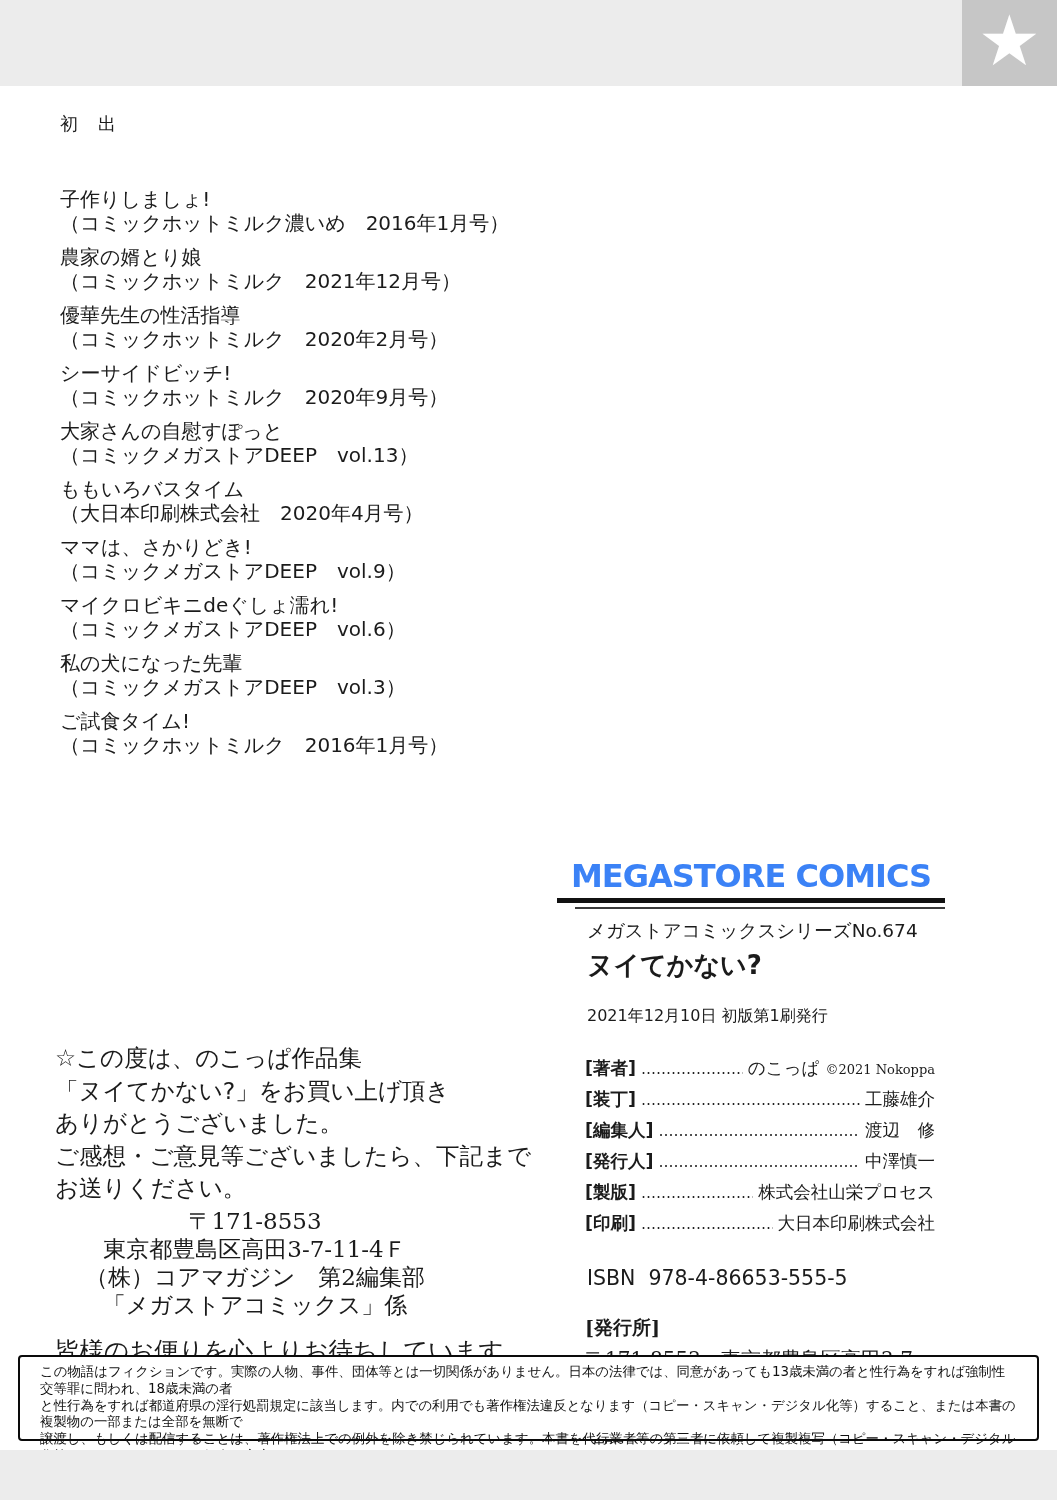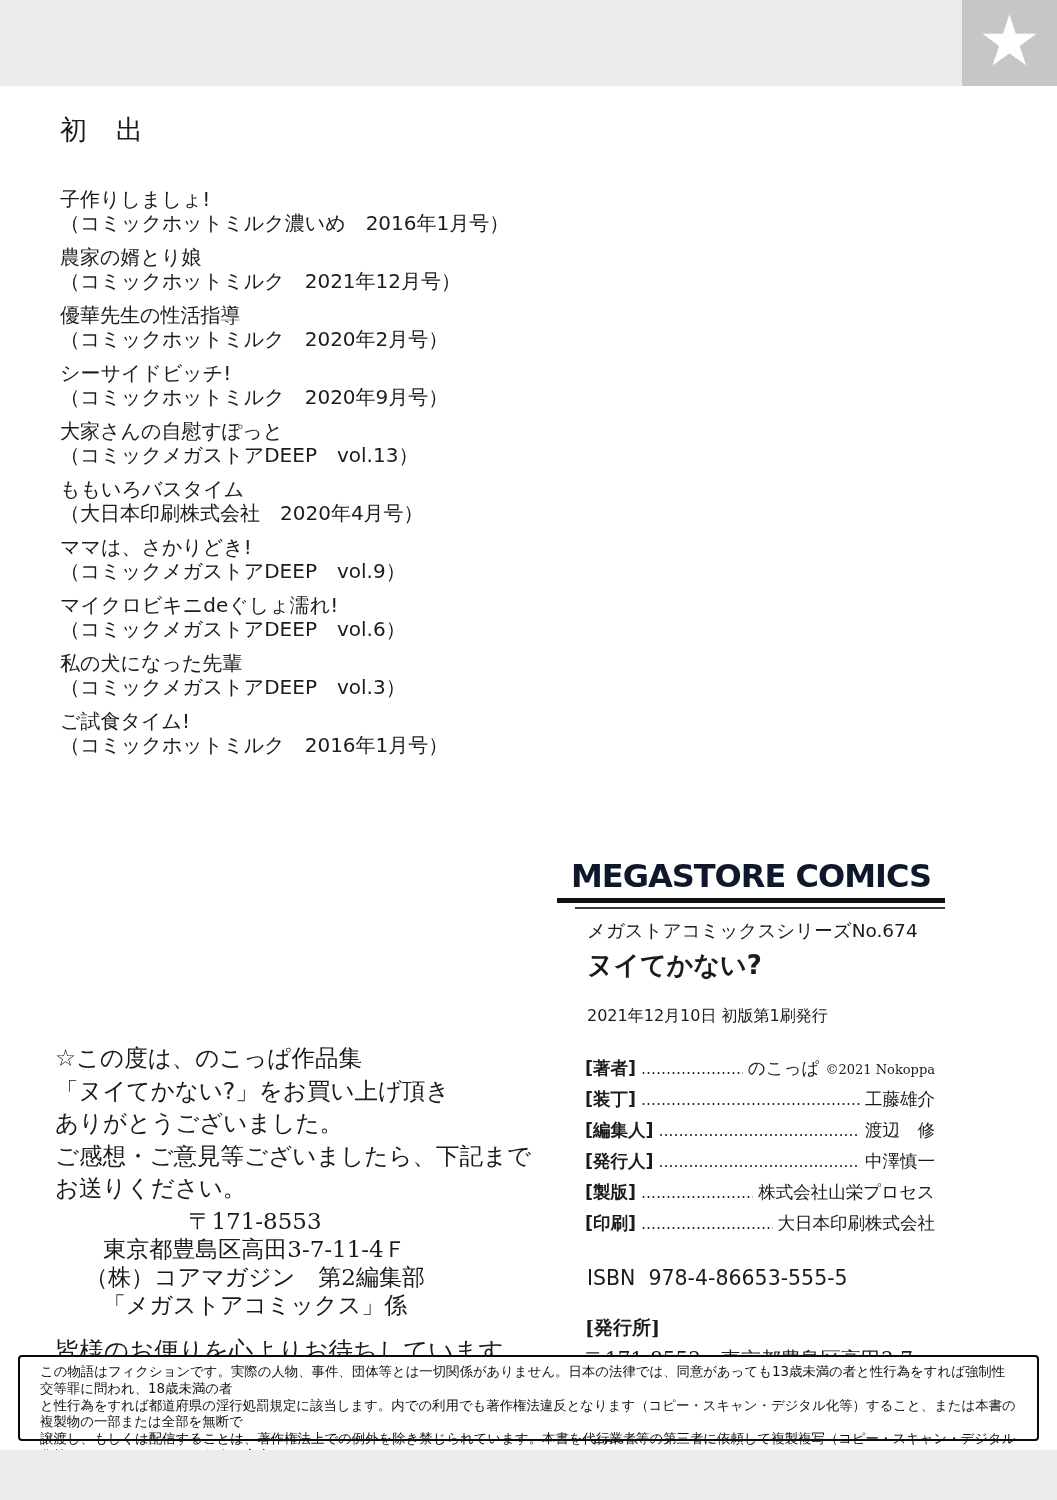--- a/index.html
+++ b/index.html
@@ -10,27 +10,27 @@
   }
   .serif{font-family:"DejaVu Serif","Liberation Serif",serif;}
 
   
   .top-bar{position:absolute;left:0;top:0;width:1057px;height:86px;background:#ececec;}
   .star-square{position:absolute;left:962px;top:0;width:95px;height:86px;background:#c6c6c6;
     display:flex;align-items:center;justify-content:center;}
   .star-glyph{color:#ffffff;font-size:70px;line-height:1;margin-top:-4px;}
 
   
-  .first-pub-heading{position:absolute;left:60px;top:112px;font-size:27px;letter-spacing:1px;}
+  .first-pub-heading{position:absolute;left:60px;top:112px;font-size:18px;letter-spacing:1px;}
   .works{position:absolute;left:60px;top:188px;width:500px;}
   .work{margin-bottom:11px;font-size:20px;line-height:23.5px;}
 
   
   .colophon{position:absolute;left:557px;top:857px;width:388px;}
-  .brand{font-size:32px;font-weight:bold;letter-spacing:-1px;color:#0f172a;padding-left:14px;white-space:nowrap;}
+  .brand{font-size:32px;font-weight:bold;letter-spacing:-1px;color:#3b82f6;padding-left:14px;white-space:nowrap;}
   .rule-thick{height:5px;background:#111;margin-top:3px;}
   .rule-thin{height:2px;background:#3a3a3a;margin-top:4px;margin-left:18px;}
   .series{margin-top:9px;padding-left:30px;font-size:18.5px;}
   .book-title{padding-left:30px;font-size:26px;font-weight:bold;margin-top:5px;}
   .edition{padding-left:30px;font-size:16px;margin-top:23px;}
   .credits{margin-top:29px;padding-left:28px;padding-right:10px;}
   .credit-row{display:flex;align-items:baseline;margin-bottom:7px;}
   .credit-label{font-weight:bold;font-size:17.5px;white-space:nowrap;}
   .credit-leader{flex:1;overflow:hidden;white-space:nowrap;font-size:15px;margin:0 5px;color:#222;}
   .credit-name{font-size:17.5px;white-space:nowrap;}

